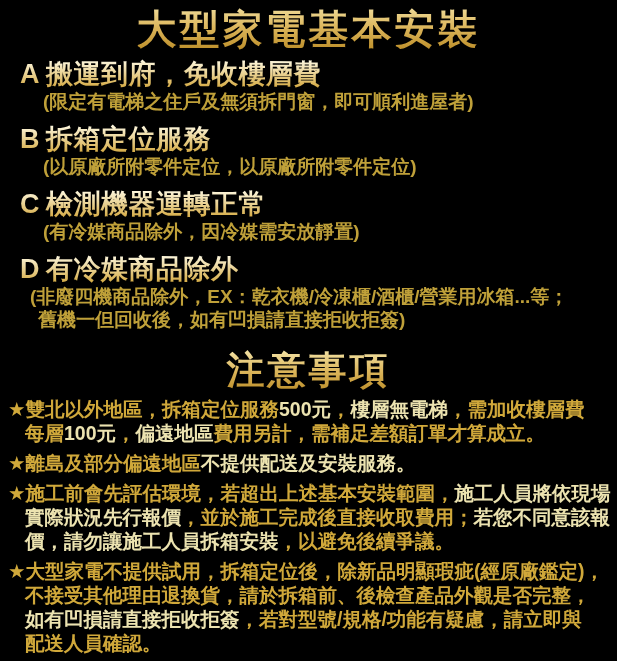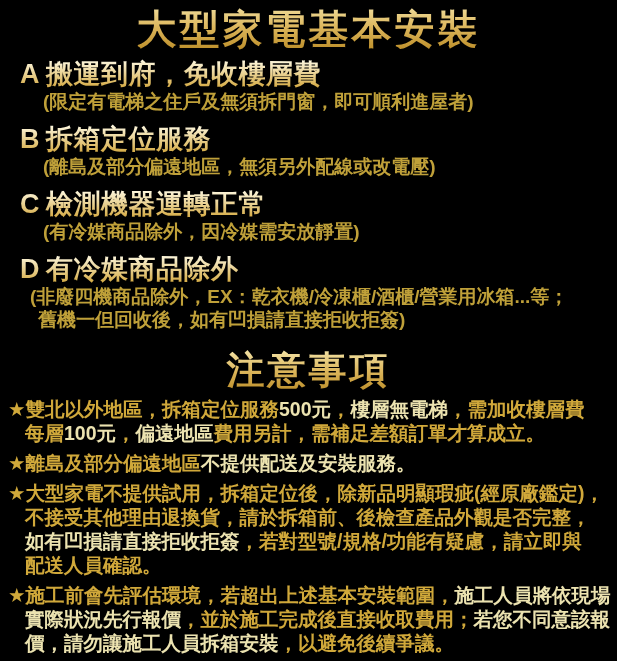--- a/index.html
+++ b/index.html
@@ -68,21 +68,21 @@
     <div class="service-notes">
           <div class="note-line">(限定有電梯之住戶及無須拆門窗，即可順利進屋者)</div>
         </div>
   </div>
 
   <div class="service">
     <div class="service-heading">
       <span class="service-key">B</span><span class="service-title">拆箱定位服務</span>
     </div>
     <div class="service-notes">
-          <div class="note-line">(離島及部分偏遠地區，無須另外配線或改電壓)</div>
+          <div class="note-line">(以原廠所附零件定位，以原廠所附零件定位)</div>
         </div>
   </div>
 
   <div class="service">
     <div class="service-heading">
       <span class="service-key">C</span><span class="service-title">檢測機器運轉正常</span>
     </div>
     <div class="service-notes">
           <div class="note-line">(有冷媒商品除外，因冷媒需安放靜置)</div>
         </div>
@@ -101,24 +101,24 @@
   <h2 class="notice-title">注意事項</h2>
   <section class="notices" id="notices">
       <div class="notice-item">
         <div class="n-line first"><span class="star">★</span><span class="seg">雙北以外地區，拆箱定位服務</span><span class="seg em">500元</span><span class="seg">，</span><span class="seg em">樓層無電梯</span><span class="seg">，需加收樓層費</span></div>
         <div class="n-line cont"><span class="seg">每層</span><span class="seg em">100元</span><span class="seg">，</span><span class="seg em">偏遠地區</span><span class="seg">費用另計，需補足差額訂單才算成立。</span></div>
       </div>
       <div class="notice-item">
         <div class="n-line first"><span class="star">★</span><span class="seg">離島及部分偏遠地區</span><span class="seg em">不提供配送及安裝服務。</span></div>
       </div>
       <div class="notice-item">
+        <div class="n-line first"><span class="star">★</span><span class="seg">施工前會先評估環境，若超出上述基本安裝範圍，</span><span class="seg em">施工人員將依現場</span></div>
+        <div class="n-line cont"><span class="seg em">實際狀況先行報價</span><span class="seg">，並於施工完成後直接收取費用；</span><span class="seg em">若您不同意該報</span></div>
+        <div class="n-line cont"><span class="seg em">價，請勿讓施工人員拆箱安裝</span><span class="seg">，以避免後續爭議。</span></div>
+      </div>
+      <div class="notice-item">
         <div class="n-line first"><span class="star">★</span><span class="seg">大型家電不提供試用，拆箱定位後，除新品明顯瑕疵(經原廠鑑定)，</span></div>
         <div class="n-line cont"><span class="seg">不接受其他理由退換貨，請於拆箱前、後檢查產品外觀是否完整，</span></div>
         <div class="n-line cont"><span class="seg em">如有凹損請直接拒收拒簽</span><span class="seg">，若對型號/規格/功能有疑慮，請立即與</span></div>
         <div class="n-line cont"><span class="seg">配送人員確認。</span></div>
       </div>
-      <div class="notice-item">
-        <div class="n-line first"><span class="star">★</span><span class="seg">施工前會先評估環境，若超出上述基本安裝範圍，</span><span class="seg em">施工人員將依現場</span></div>
-        <div class="n-line cont"><span class="seg em">實際狀況先行報價</span><span class="seg">，並於施工完成後直接收取費用；</span><span class="seg em">若您不同意該報</span></div>
-        <div class="n-line cont"><span class="seg em">價，請勿讓施工人員拆箱安裝</span><span class="seg">，以避免後續爭議。</span></div>
-      </div>
     </section>
 </div>
 
 </body></html>

